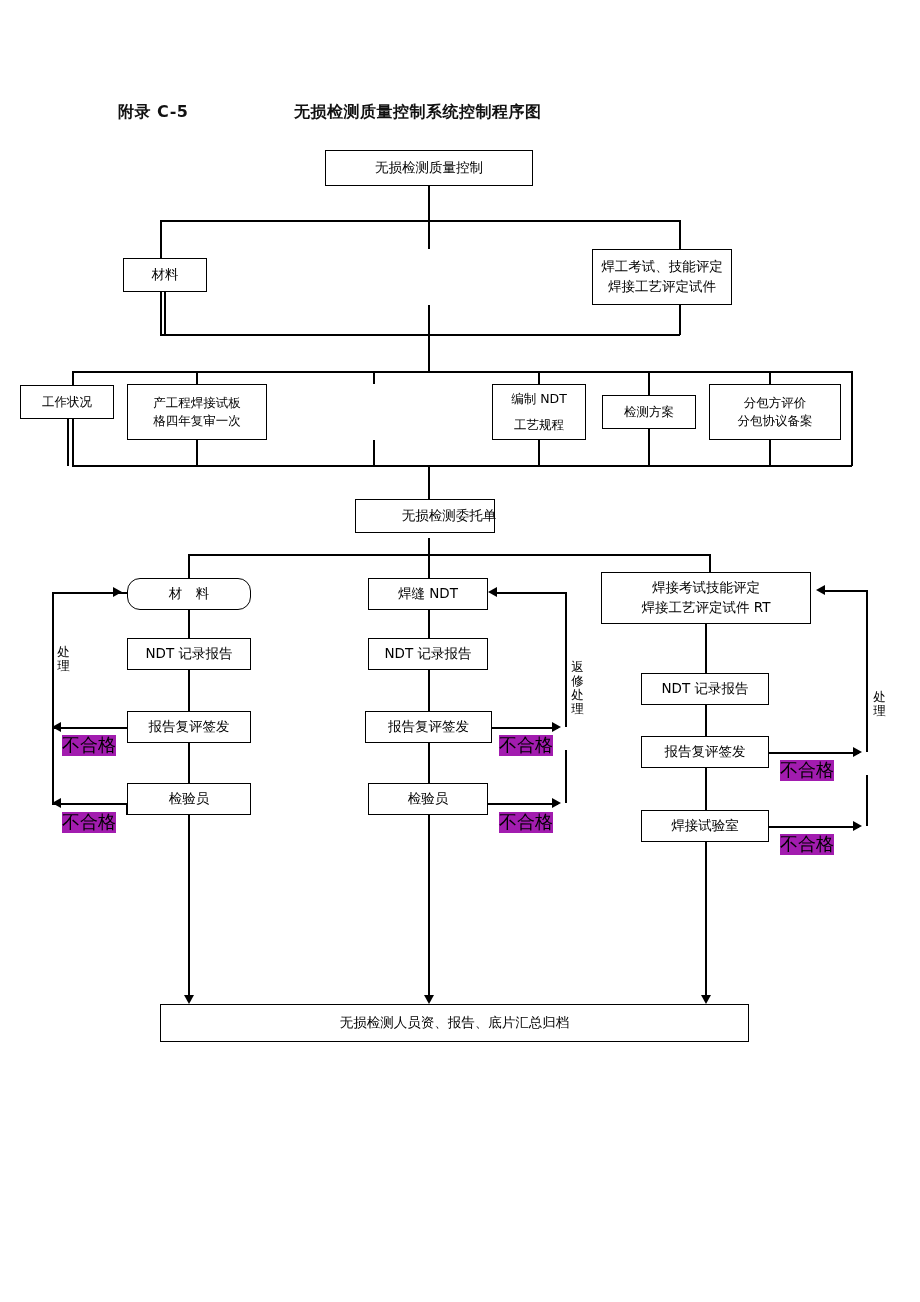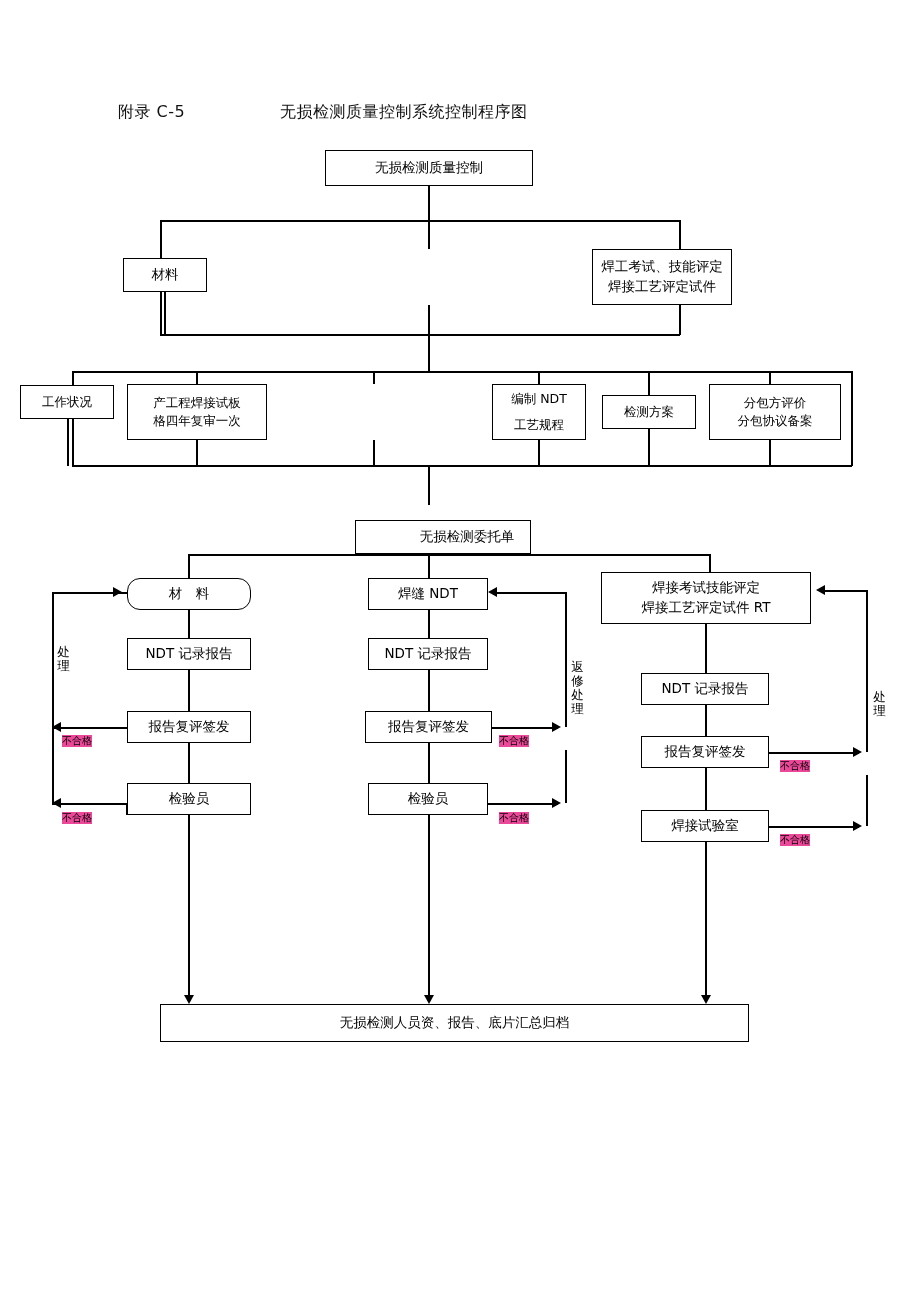--- a/index.html
+++ b/index.html
@@ -15,21 +15,21 @@
     width: 920px;
     height: 1302px;
     background: #ffffff;
     overflow: hidden;
   }
   .title {
     position: absolute;
     left: 118px;
     top: 102px;
     font-size: 16px;
-    font-weight: normal;
+    font-weight: bold;
     letter-spacing: 0.5px;
     color: #111;
     white-space: pre;
   }
   .box {
     position: absolute;
     box-sizing: border-box;
     border: 1.6px solid #000;
     background: #fff;
     display: flex;
@@ -40,25 +40,25 @@
     color: #000;
     font-size: 13.5px;
     line-height: 1.45;
     z-index: 3;
     white-space: pre;
   }
   .box .ln { display: block; white-space: pre; }
   .b-sm { font-size: 12.5px; }
   .label {
     position: absolute;
-    font-size: 10px;
+    font-size: 18px;
     color: #000;
     white-space: pre;
     z-index: 4;
-    background: #ec4899;
+    background: #a21caf;
     line-height: 1.15;
   }
   .vlabel {
     position: absolute;
     font-size: 12.5px;
     color: #000;
     z-index: 4;
     background: #fff;
     line-height: 1.12;
     text-align: center;
@@ -165,21 +165,21 @@
   <div class="ln-v" style="left:67px; top:419px; height:47px;"></div>
   <div class="ln-v" style="left:196px; top:440px; height:26px;"></div>
   <div class="ln-v" style="left:373px; top:440px; height:26px;"></div>
   <div class="ln-v" style="left:538px; top:440px; height:26px;"></div>
   <div class="ln-v" style="left:648px; top:429px; height:37px;"></div>
   <div class="ln-v" style="left:769px; top:440px; height:26px;"></div>
 
   <div class="ln-h" style="left:72px; top:465px; width:780px;"></div>
   <div class="ln-v" style="left:428px; top:465px; height:40px;"></div>
 
-  <div class="box" style="left:355px; top:520px; width:176px; height:34px;padding-left:48px;">
+  <div class="box" style="left:355px; top:499px; width:140px; height:34px;padding-left:48px;">
     <span class="ln">无损检测委托单</span>
   </div>
 
   <div class="ln-v" style="left:428px; top:538px; height:17px;"></div>
   <div class="ln-h" style="left:188px; top:554px; width:522px;"></div>
   <div class="ln-v" style="left:188px; top:554px; height:24px;"></div>
   <div class="ln-v" style="left:428px; top:554px; height:24px;"></div>
   <div class="ln-v" style="left:709px; top:554px; height:18px;"></div>
 
   <div class="box" style="left:127px; top:578px; width:124px; height:32px;border-radius:13px;">

